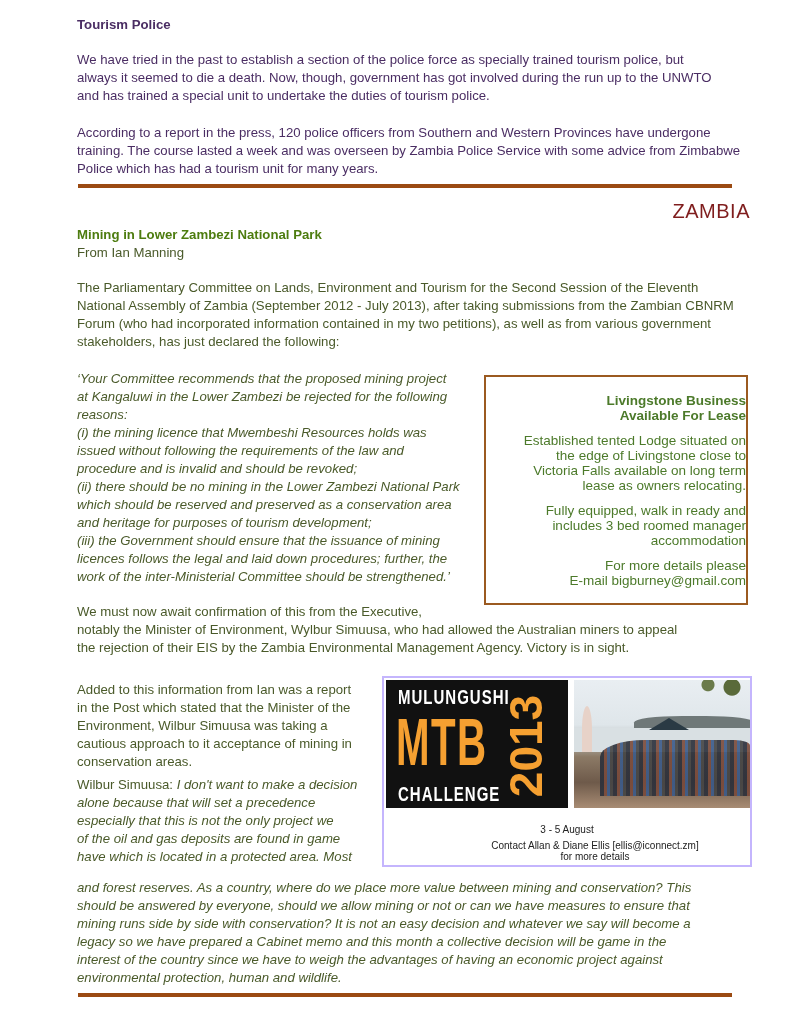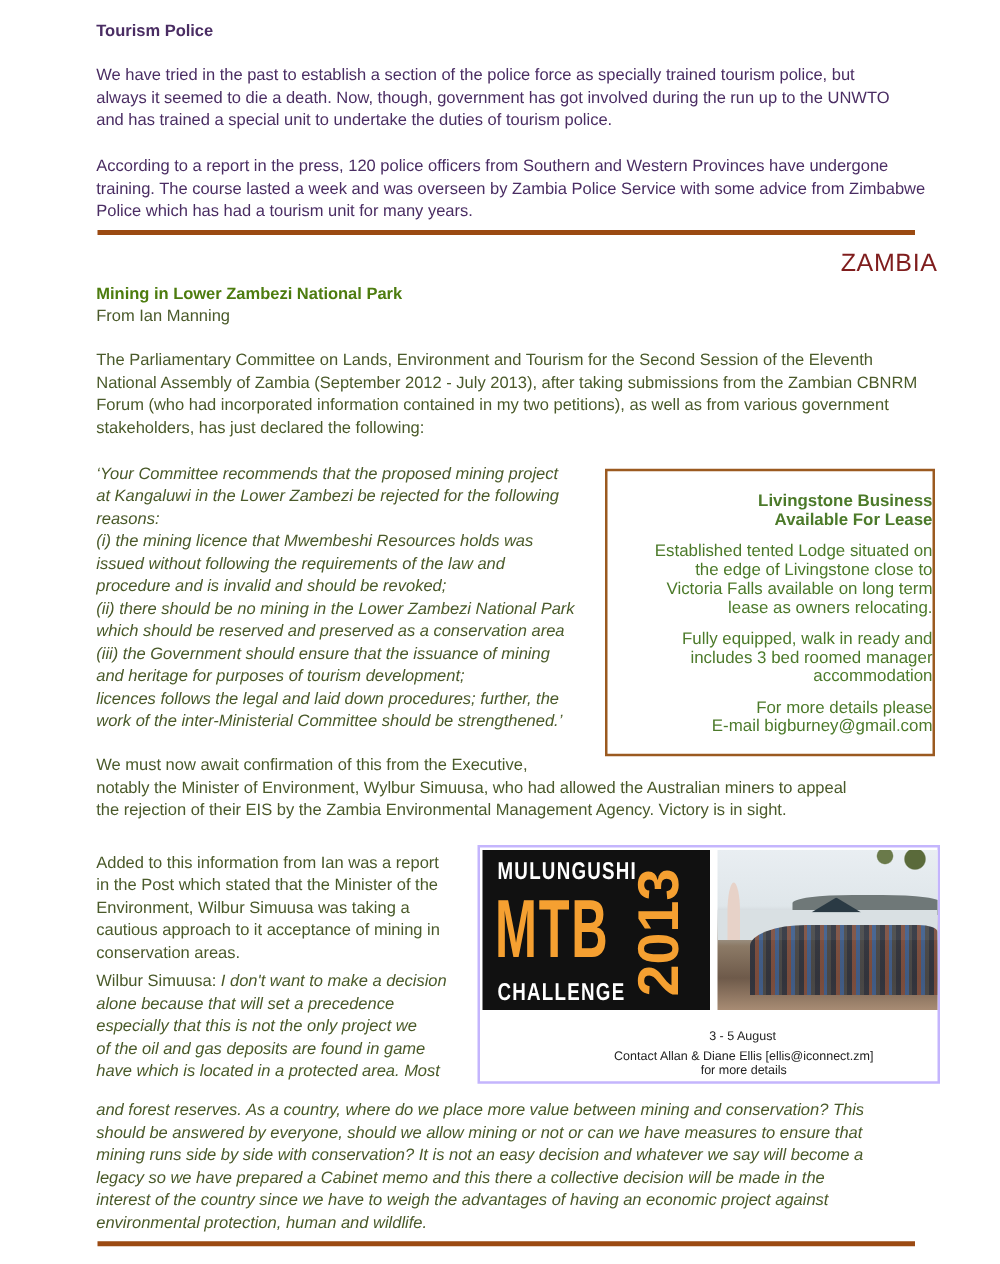--- a/index.html
+++ b/index.html
@@ -35,21 +35,21 @@
   .mtb-hill { position:absolute; left:60px; top:36px; width:120px; height:16px; background:#6f7878; border-radius:40% 40% 0 0; }
   .mtb-water { position:absolute; left:0; top:48px; width:176px; height:24px; background:#d9e0e3; }
   .mtb-crowd { position:absolute; left:26px; top:60px; width:150px; height:56px;
                background:repeating-linear-gradient(90deg,#2b2f3a 0 4px,#7a4a3a 4px 7px,#3a5a8a 7px 10px,#444 10px 13px);
                border-radius:30% 10% 0 0; opacity:0.9; }
   .mtb-tent { position:absolute; left:75px; top:38px; width:40px; height:12px; background:#2a3a44;
               clip-path:polygon(50% 0,100% 100%,0 100%); }
   .mtb-flag { position:absolute; left:8px; top:26px; width:10px; height:46px; background:#e7d2c8; border-radius:50% 50% 0 0; }
   .mtb-tree { position:absolute; right:0; top:0; width:60px; height:24px;
               background:radial-gradient(circle at 70% 30%,#5a6a3a 0 8px,transparent 9px),radial-gradient(circle at 30% 20%,#6a7a4a 0 6px,transparent 7px); }
-  .mtb-date { position:absolute; left:0; width:366px; top:146px; text-align:center; font-size:10px; color:#222;padding-left:27px; }
+  .mtb-date { position:absolute; left:0; width:366px; top:146px; text-align:center; font-size:10px; color:#222; }
   .mtb-contact { position:absolute; left:0; width:366px; top:162px; text-align:center; font-size:10px; line-height:11px; color:#222;padding-left:28px; }
 </style>
 </head>
 <body>
 
 <div class="txt h-purple" style="top:16px;">Tourism Police</div>
 <p class="txt purple" style="top:51px; width:650px;">We have tried in the past to establish a section of the police force as specially trained tourism police, but always it seemed to die a death.  Now, though, government has got involved during the run up to the UNWTO and has trained a special unit to undertake the duties of tourism police.</p>
 <p class="txt purple" style="top:124px; width:670px;">According to a report in the press, 120 police officers from Southern and Western Provinces have undergone training.  The course lasted a week and was overseen by Zambia Police Service with some advice from Zimbabwe Police which has had a tourism unit for many years.</p>
 
 <div class="rule" style="top:184px;"></div>
@@ -62,22 +62,22 @@
 
 <div class="txt green it" style="top:370px; width:400px;">
   <div>‘Your Committee recommends that the proposed mining project</div>
   <div>at Kangaluwi in the Lower Zambezi be rejected for the following</div>
   <div>reasons:</div>
   <div>(i) the mining licence that Mwembeshi Resources holds was</div>
   <div>issued without following the requirements of the law and</div>
   <div>procedure and is invalid and should be revoked;</div>
   <div>(ii) there should be no mining in the Lower Zambezi National Park</div>
   <div>which should be reserved and preserved as a conservation area</div>
+  <div>and heritage for purposes of tourism development;</div>
   <div>(iii) the Government should ensure that the issuance of mining</div>
-  <div>and heritage for purposes of tourism development;</div>
   <div>licences follows the legal and laid down procedures; further, the</div>
   <div>work of the inter-Ministerial Committee should be strengthened.’</div>
 </div>
 
 <div class="ad">
   <p class="title">
     <span>Livingstone Business</span><br>
     <span>Available For Lease</span>
   </p>
   <p>
@@ -138,18 +138,18 @@
   <div class="mtb-contact">
     <span>Contact Allan &amp; Diane Ellis [ellis@iconnect.zm]</span><br>
     <span>for more details</span>
   </div>
 </div>
 
 <div class="txt green it" style="top:879px; width:690px;">
   <div>and forest reserves.  As a country, where do we place more value between mining and conservation? This</div>
   <div>should be answered by everyone, should we allow mining or not or can we have measures to ensure that</div>
   <div>mining runs side by side with conservation? It is not an easy decision and whatever we say will become a</div>
-  <div>legacy so we have prepared a Cabinet memo and this there a collective decision will be made in the</div>
+  <div>legacy so we have prepared a Cabinet memo and this month a collective decision will be game in the</div>
   <div>interest of the country since we have to weigh the advantages of having an economic project against</div>
   <div>environmental protection, human and wildlife.</div>
 </div>
 
 <div class="rule" style="top:993px;"></div>
 
 </body></html>

